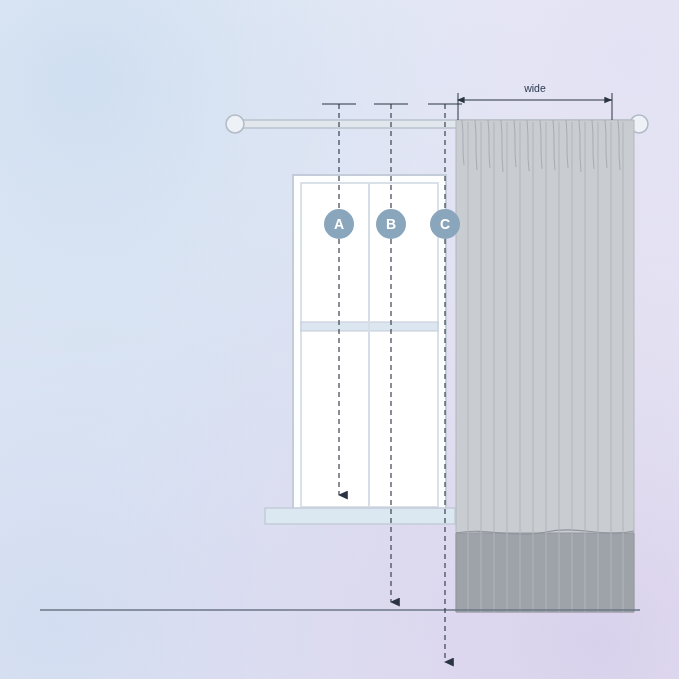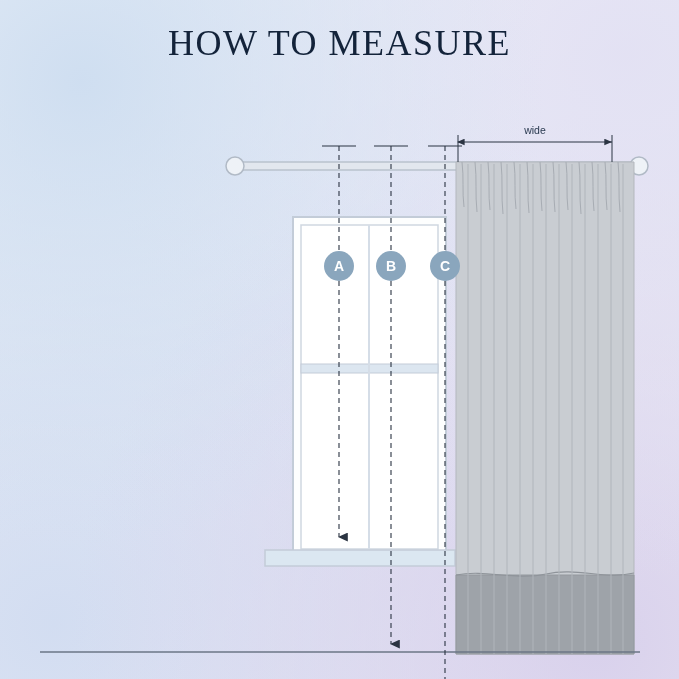--- a/index.html
+++ b/index.html
@@ -64,21 +64,20 @@
     font-family: "Liberation Sans", sans-serif;
     font-size: 10.5px;
     fill: #2a3a50;
   }
 </style>
 </head>
 <body>
 
 <div id="stage">
 
-  <div class="title">HOW TO MEASURE</div>
 
   <svg class="diagram" viewBox="0 0 679 679">
 
     <g>
 
       <rect x="293" y="175" width="153" height="340" fill="#fdfefe" stroke="#c3ccd8" stroke-width="2"></rect>
 
       <rect x="301" y="183" width="137" height="324" fill="#ffffff" stroke="#cfd7e1" stroke-width="1.5"></rect>
 
       <rect x="301" y="322" width="137" height="9" fill="#dce6f0" stroke="#c3ccd8" stroke-width="1"></rect>

